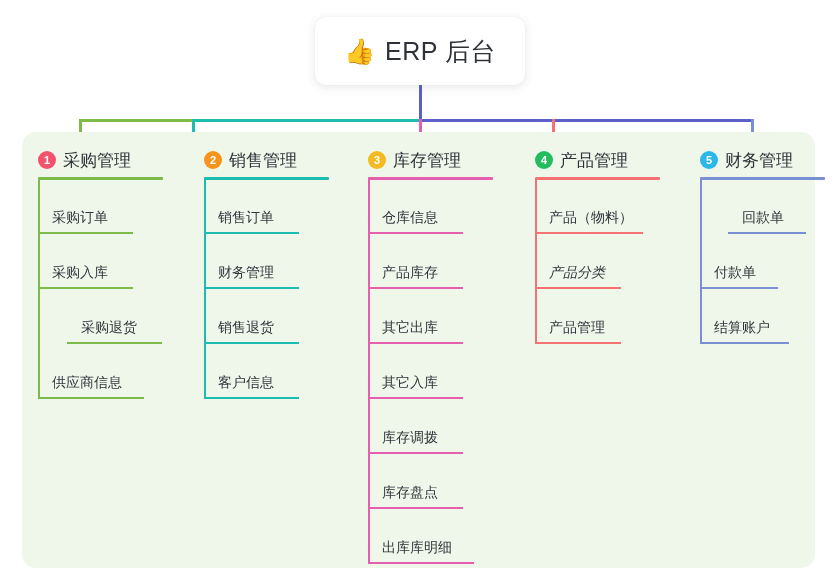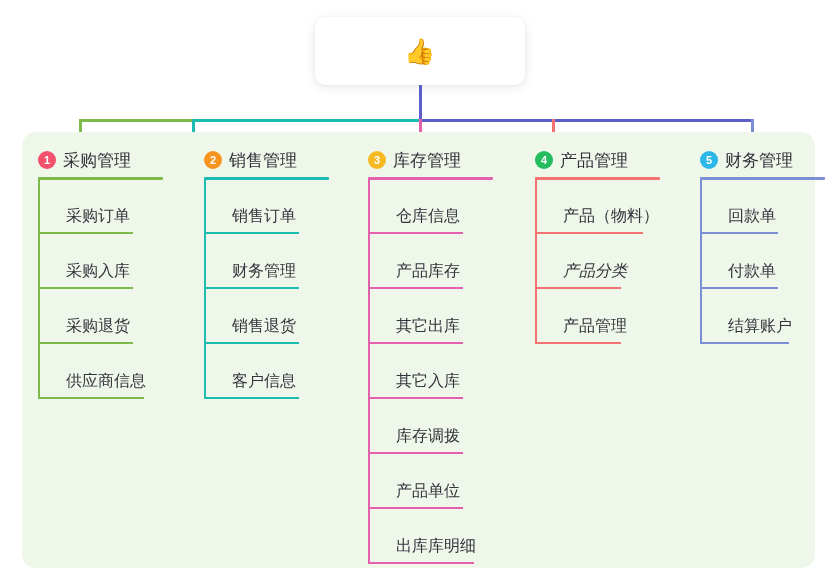--- a/index.html
+++ b/index.html
@@ -105,38 +105,39 @@
     width: 2px;
   }
 
   .leaf {
     position: absolute;
     left: 16px;
     height: 55px;
   }
   .leaf-label {
     position: absolute;
-    left: 28px;
+    left: 14px;
     bottom: 7px;
-    font-size: 16px;
+    font-size: 14px;
     color: #33353c;
     white-space: nowrap;
   }
   .leaf-rule {
     position: absolute;
     left: 0;
     bottom: 0;
     height: 2px;
   }
 </style>
 </head>
 <body>
 
 <div id="root-card">
   <span class="thumb">👍</span>
+  <span class="rtitle">ERP 后台</span>
 </div>
 
 <div id="connectors">
     <div class="vline" style="left: 419px; top: 85px; height: 37px; background: rgb(91, 95, 199);"></div>
     <div class="hline" style="left: 79px; top: 119px; width: 113px; background: rgb(124, 187, 74);"></div>
     <div class="hline" style="left: 192px; top: 119px; width: 227px; background: rgb(29, 188, 176);"></div>
     <div class="hline" style="left: 419px; top: 119px; width: 332px; background: rgb(91, 95, 199);"></div>
     <div class="vline" style="left: 79px; top: 119px; height: 28px; background: rgb(124, 187, 74);"></div>
     <div class="vline" style="left: 192px; top: 119px; height: 28px; background: rgb(29, 188, 176);"></div>
     <div class="vline" style="left: 419px; top: 119px; height: 28px; background: rgb(228, 95, 174);"></div>
@@ -155,21 +156,21 @@
       </div>
       <div class="spine" style="height: 220px; background: rgb(124, 187, 74);"></div>
       <div class="leaf" style="top: 36px; width: 95px;">
         <span class="leaf-label">采购订单</span>
         <div class="leaf-rule" style="width: 95px; background: rgb(124, 187, 74);"></div>
       </div>
       <div class="leaf" style="top: 91px; width: 95px;">
         <span class="leaf-label">采购入库</span>
         <div class="leaf-rule" style="width: 95px; background: rgb(124, 187, 74);"></div>
       </div>
-      <div class="leaf" style="top: 146px; width: 95px;">
+      <div class="leaf" style="top: 146px; width: 95px; margin-left: 29px;">
         <span class="leaf-label">采购退货</span>
         <div class="leaf-rule" style="width: 95px; background: rgb(124, 187, 74);"></div>
       </div>
       <div class="leaf" style="top: 201px; width: 106px;">
         <span class="leaf-label">供应商信息</span>
         <div class="leaf-rule" style="width: 106px; background: rgb(124, 187, 74);"></div>
       </div>
     </div>
     <div class="column" style="left: 188px;">
       <div class="col-head">
@@ -216,21 +217,21 @@
       </div>
       <div class="leaf" style="top: 201px; width: 95px;">
         <span class="leaf-label">其它入库</span>
         <div class="leaf-rule" style="width: 95px; background: rgb(228, 95, 174);"></div>
       </div>
       <div class="leaf" style="top: 256px; width: 95px;">
         <span class="leaf-label">库存调拨</span>
         <div class="leaf-rule" style="width: 95px; background: rgb(228, 95, 174);"></div>
       </div>
       <div class="leaf" style="top: 311px; width: 95px;">
-        <span class="leaf-label">产品单位</span>
+        <span class="leaf-label">库存盘点</span>
         <div class="leaf-rule" style="width: 95px; background: rgb(228, 95, 174);"></div>
       </div>
       <div class="leaf" style="top: 366px; width: 106px;">
         <span class="leaf-label">出库库明细</span>
         <div class="leaf-rule" style="width: 106px; background: rgb(228, 95, 174);"></div>
       </div>
     </div>
     <div class="column" style="left: 519px;">
       <div class="col-head">
         <span class="badge" style="background: rgb(35, 189, 94);">4</span>
@@ -251,21 +252,21 @@
         <div class="leaf-rule" style="width: 86px; background: rgb(244, 114, 114);"></div>
       </div>
     </div>
     <div class="column" style="left: 684px;">
       <div class="col-head">
         <span class="badge" style="background: rgb(43, 184, 232);">5</span>
         <span class="col-title">财务管理</span>
         <div class="head-rule" style="width: 125px; background: rgb(123, 143, 212);"></div>
       </div>
       <div class="spine" style="height: 165px; background: rgb(123, 143, 212);"></div>
-      <div class="leaf" style="top: 36px; width: 78px;">
+      <div class="leaf" style="top: 36px; width: 78px; margin-left: 28px;">
         <span class="leaf-label">回款单</span>
         <div class="leaf-rule" style="width: 78px; background: rgb(123, 143, 212);"></div>
       </div>
       <div class="leaf" style="top: 91px; width: 78px;">
         <span class="leaf-label">付款单</span>
         <div class="leaf-rule" style="width: 78px; background: rgb(123, 143, 212);"></div>
       </div>
       <div class="leaf" style="top: 146px; width: 89px;">
         <span class="leaf-label">结算账户</span>
         <div class="leaf-rule" style="width: 89px; background: rgb(123, 143, 212);"></div>

